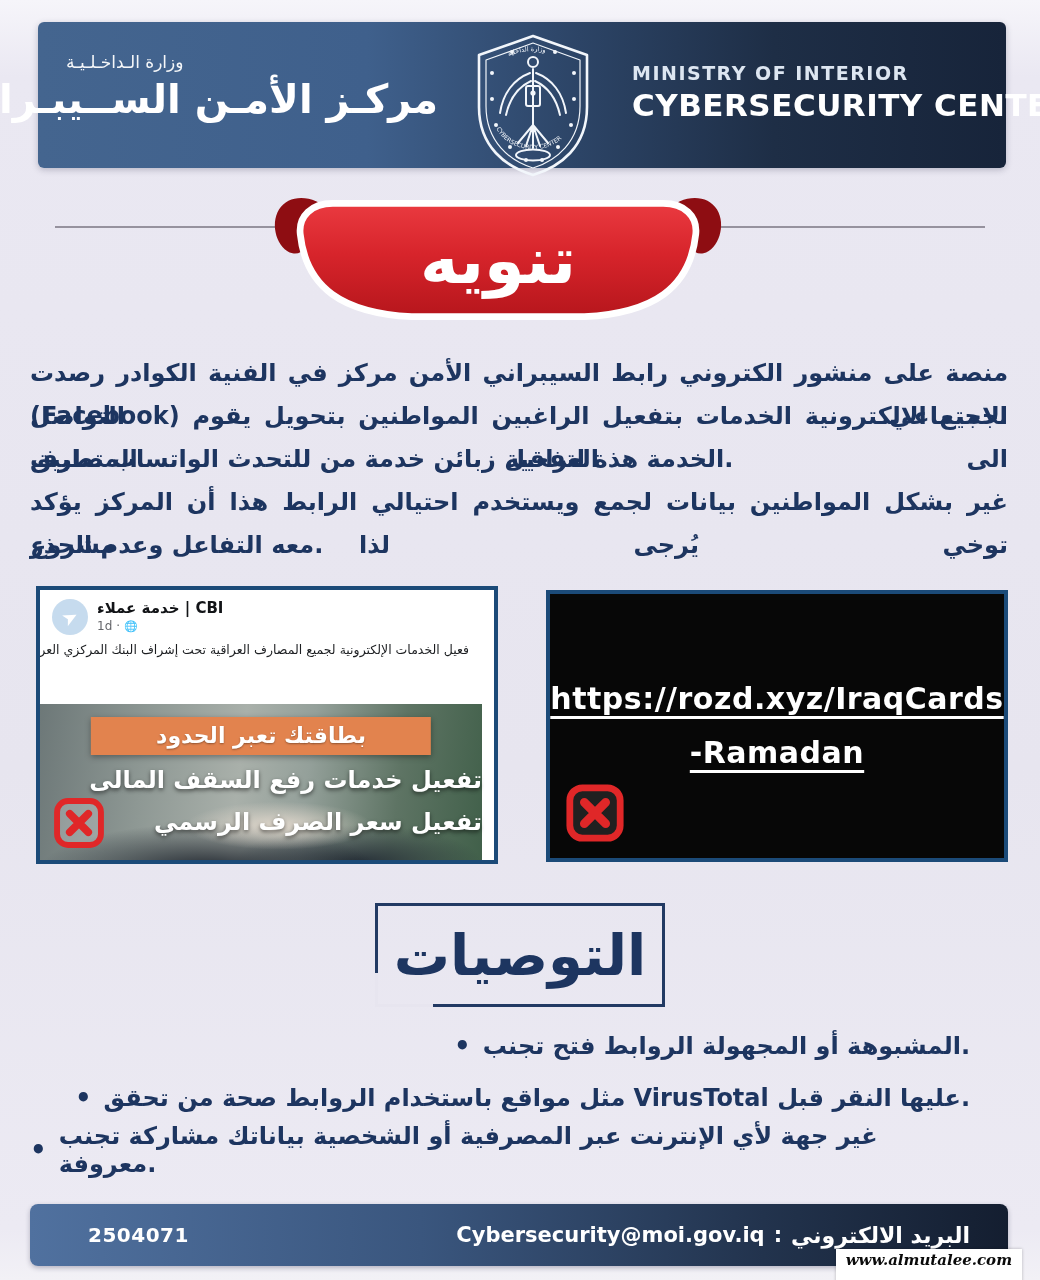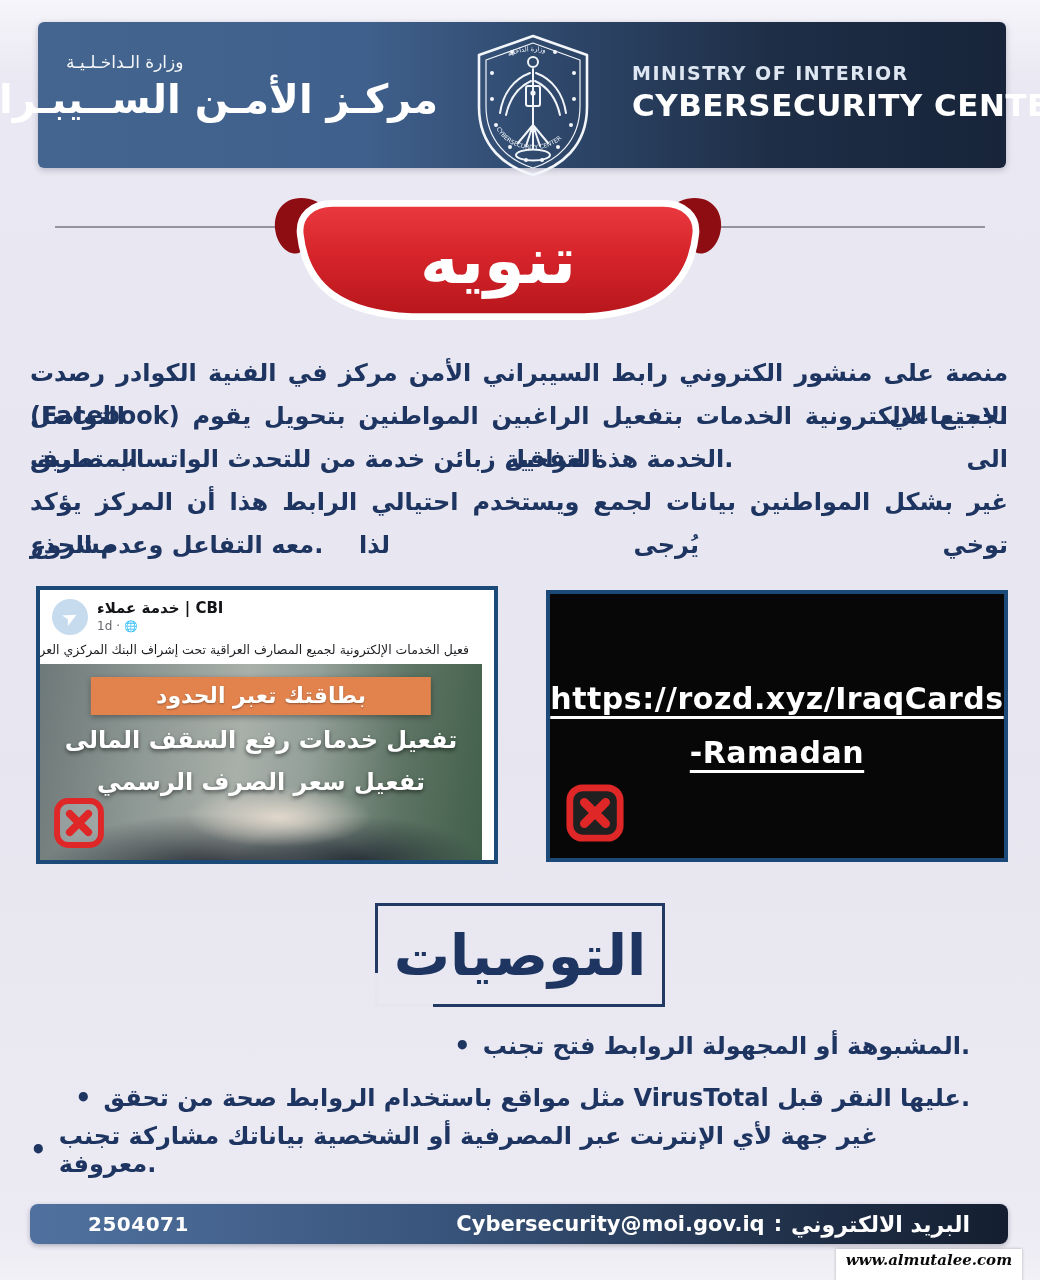--- a/index.html
+++ b/index.html
@@ -36,31 +36,31 @@
   .fb-card { position:absolute; left:36px; top:586px; width:462px; height:278px;
     background:#fff; border:4px solid #1b4a78; overflow:hidden; }
   .fb-head { display:flex; gap:9px; padding:9px 10px 2px 12px; align-items:flex-start; }
   .avatar { width:36px; height:36px; border-radius:50%; background:#c6dbee; flex:0 0 auto;
     display:flex; align-items:center; justify-content:center; }
   .avatar span { color:#fff; font-size:19px; transform:rotate(-28deg); line-height:1; }
   .fb-name { font-size:15px; font-weight:bold; color:#121417; direction:ltr; }
   .fb-time { font-size:12px; color:#65676b; margin-top:2px; display:flex; gap:4px; align-items:center; }
   .fb-posttext { direction:rtl; text-align:right; font-size:12.5px; color:#1c1e21;
     padding:5px 25px 7px 6px; white-space:nowrap; overflow:hidden; }
-  .fb-photo { position:absolute; left:0; right:12px; bottom:0; height:196px;
+  .fb-photo { position:absolute; left:0; right:12px; bottom:0; height:156px;
     background:
       radial-gradient(ellipse 30% 22% at 54% 78%, rgba(228,218,206,.95) 0%, rgba(228,218,206,0) 70%),
       radial-gradient(ellipse 55% 45% at 38% 108%, rgba(16,22,32,.95) 0%, rgba(16,22,32,0) 70%),
       radial-gradient(ellipse 40% 35% at 72% 102%, rgba(25,32,44,.85) 0%, rgba(25,32,44,0) 70%),
       linear-gradient(97deg,#6d7878 0%,#8e9894 24%,#a9b0aa 45%,#94a09a 60%,#5e7464 80%,#41604a 100%); }
   .ad-banner { position:absolute; top:13px; left:50%; transform:translateX(-50%); width:77%;
     background:#e2834e; color:#fff; font-weight:bold; font-size:22px; text-align:center;
     direction:rtl; padding:6px 0 7px; box-shadow:0 2px 6px rgba(0,0,0,.35);
     text-shadow:0 1px 2px rgba(0,0,0,.35); }
-  .ad-line { position:absolute; left:0; width:100%; text-align:center; direction:rtl;
+  .ad-line { position:absolute; left:0; width:100%; direction:rtl;
     color:#fff; font-weight:bold; font-size:24px; text-shadow:0 2px 4px rgba(0,0,0,.55); }
   .ad-line.l1 { top:62px; } .ad-line.l2 { top:104px; }
   .x-badge { position:absolute; }
   .x-badge.sm { left:12px; bottom:10px; width:54px; height:54px; }
   .x-badge.lg { left:14px; bottom:14px; width:62px; height:62px; }
 
   .url-card { position:absolute; left:546px; top:590px; width:462px; height:272px;
     background:#070707; border:4px solid #1b4a78;
     display:flex; flex-direction:column; align-items:center; justify-content:center; }
   .url-line { color:#fff; font-weight:bold; font-size:30px; letter-spacing:.5px; direction:ltr;
@@ -72,21 +72,21 @@
     border:3px solid #223a63; display:flex; align-items:center; justify-content:center; }
   .recs-box::before { content:""; position:absolute; left:-3px; bottom:-3px; width:3px; height:34px; background:#e7e5ef; }
   .recs-box::after  { content:""; position:absolute; left:-3px; bottom:-3px; height:3px; width:58px; background:#e7e5ef; }
   .recs-title { font-size:56px; font-weight:bold; color:#1d3560; direction:rtl; }
   .bullets { position:absolute; left:30px; top:1020px; width:940px; }
   .bullet { display:flex; justify-content:flex-end; align-items:center; gap:12px; direction:ltr;
     height:52px; color:#1d3560; font-weight:bold; font-size:24px; }
   .bullet .dot { font-size:26px; line-height:1; }
 
   
-  .footer { position:absolute; left:30px; top:1204px; width:978px; height:40px; border-radius:8px;
+  .footer { position:absolute; left:30px; top:1204px; width:978px; height:62px; border-radius:8px;
     background:linear-gradient(90deg,#50719f 0%,#3a567e 40%,#22334d 75%,#141e30 100%);
     display:flex; align-items:center; justify-content:space-between; padding:0 38px 0 58px;
     color:#fff; font-weight:bold; box-shadow:0 2px 5px rgba(40,40,70,.3); }
   .footer-code { font-size:20px; letter-spacing:.5px; }
   .footer-email { display:flex; align-items:center; gap:9px; font-size:21px; }
   .footer-email .lbl { direction:rtl; font-size:22px; }
   .watermark { position:absolute; right:18px; top:1249px; background:#fff; color:#0a0a0a;
     font-family:"DejaVu Serif", serif; font-style:italic; font-weight:bold; font-size:15px;
     padding:2px 10px 18px; box-shadow:0 0 3px rgba(0,0,0,.25); }
 </style>

